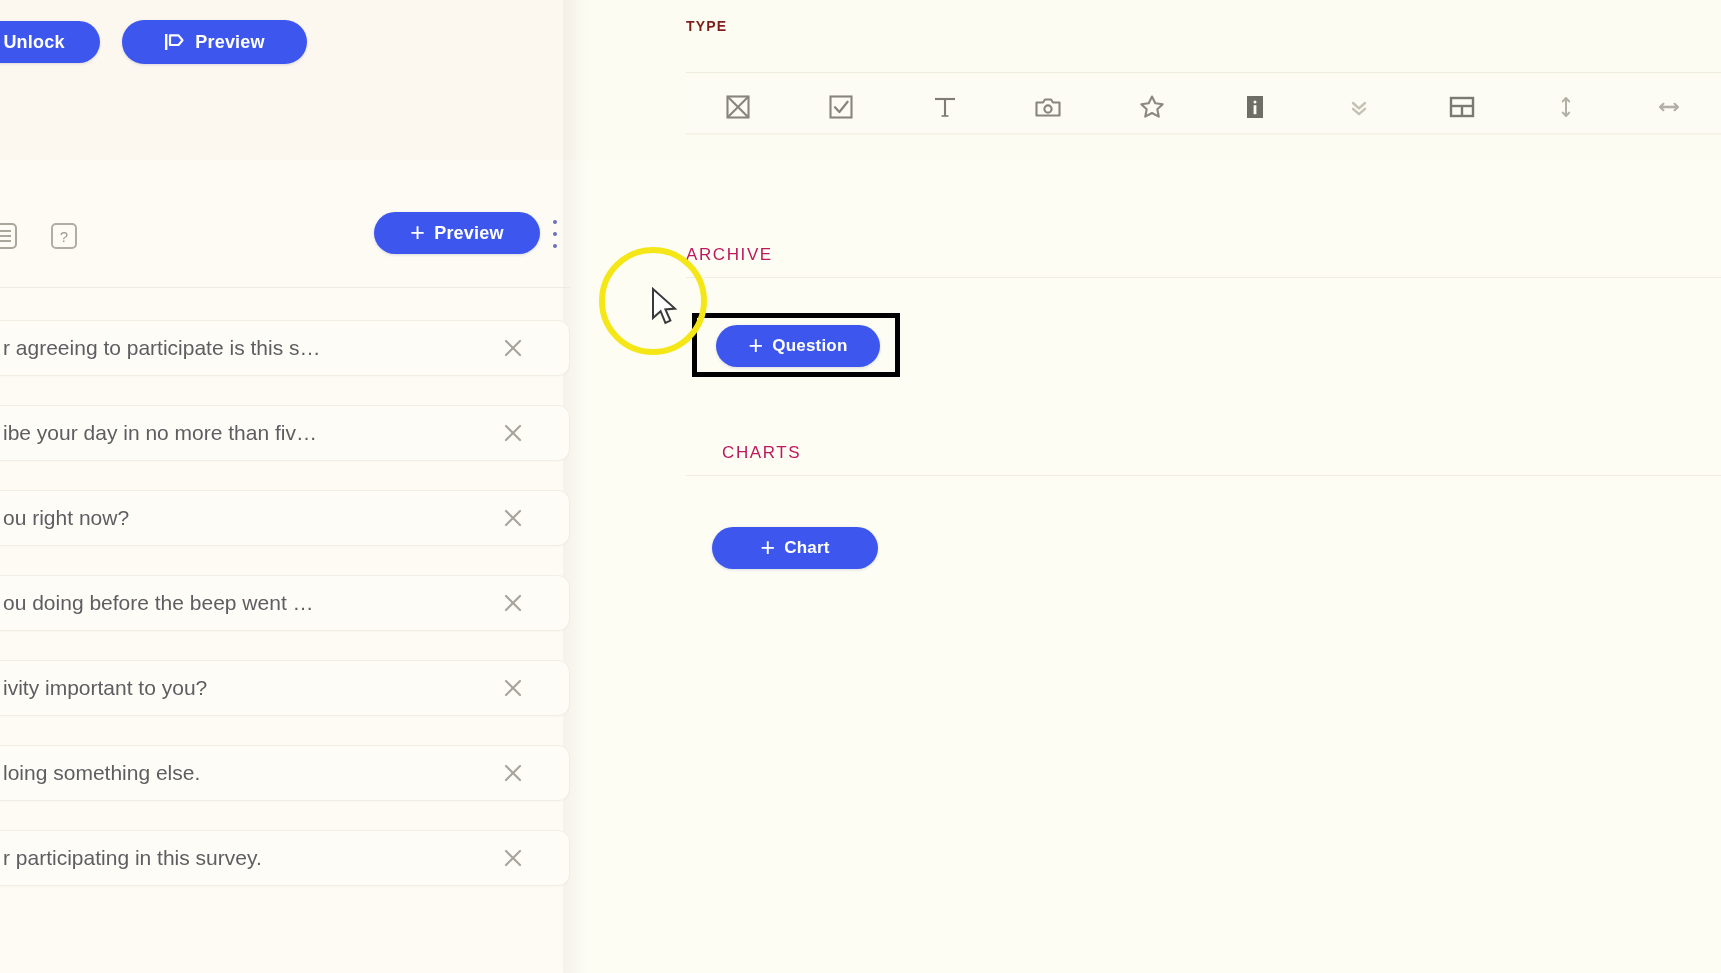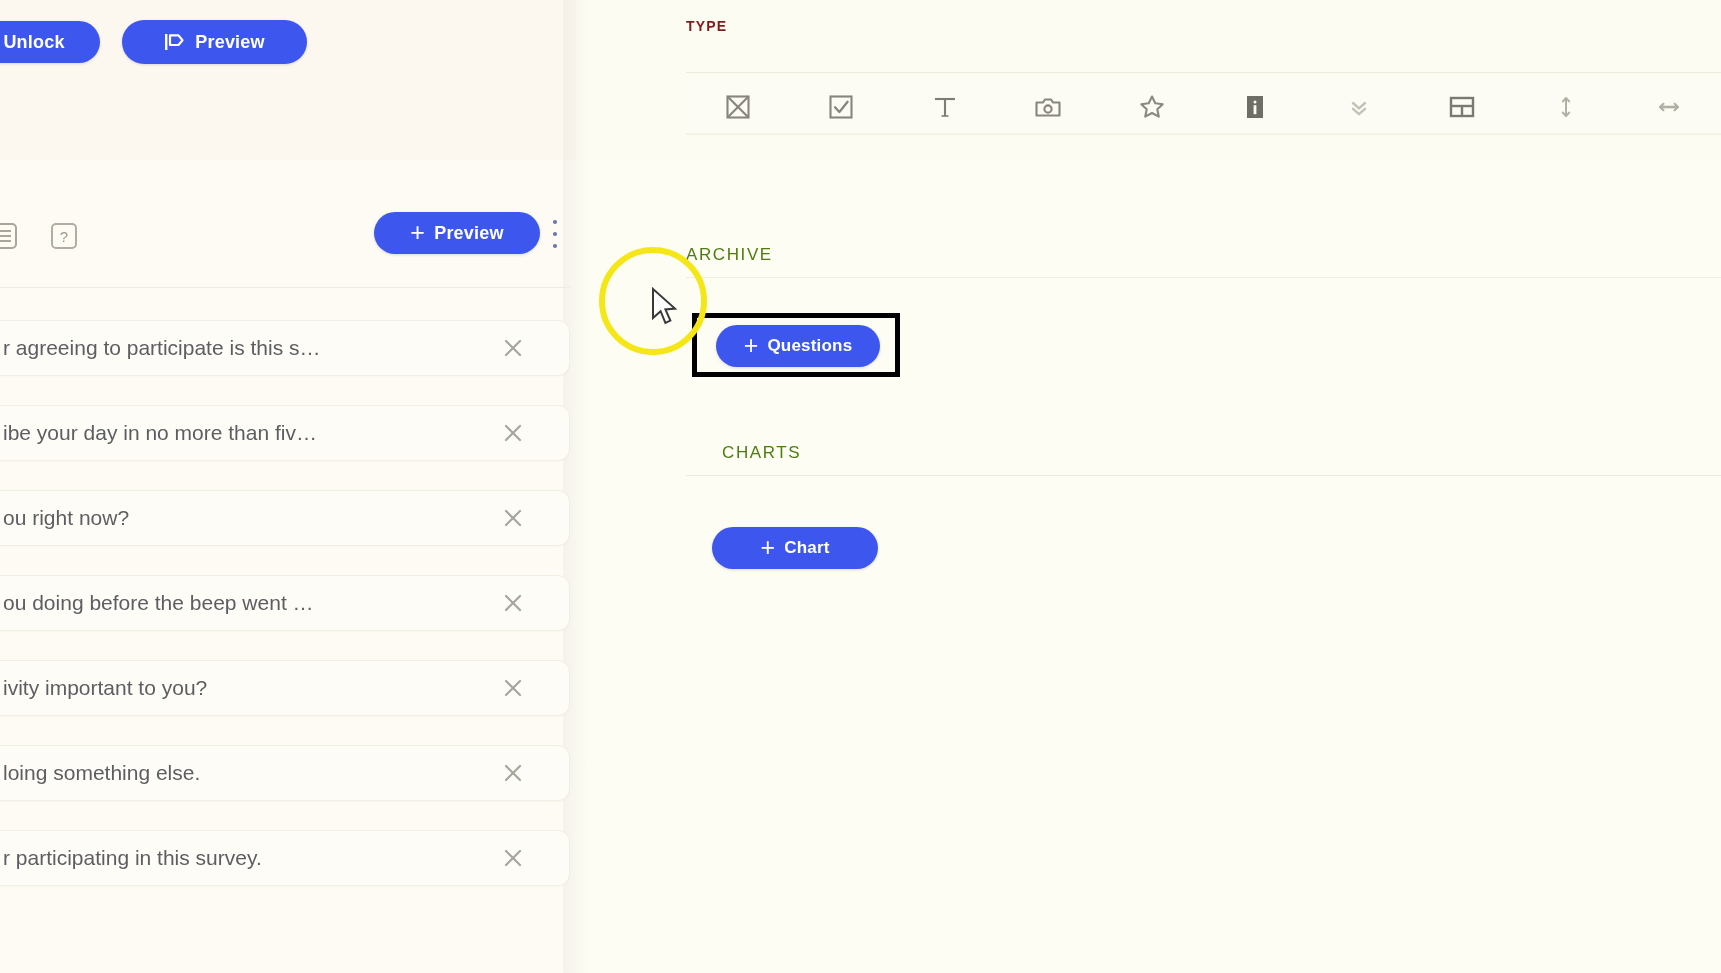--- a/index.html
+++ b/index.html
@@ -149,21 +149,21 @@
     width:24px; height:24px;
     display:flex; align-items:center; justify-content:center;
     cursor:pointer;
   }
   .q-close svg{ display:block; }
 
   
   .sec-label{
     position:absolute;
     font-size:17px; letter-spacing:1.6px;
-    color:#4d7c0f;
+    color:#be185d;
   }
   #archive-label{ left:686px; top:245px; }
   #archive-rule{
     position:absolute; left:686px; top:277px; width:1035px; height:1px;
     background:#f0ede1;
   }
   #charts-label{ left:686px; top:443px;margin-left:36px; }
   #charts-rule{
     position:absolute; left:686px; top:475px; width:1035px; height:1px;
     background:#eeebdf;
@@ -398,21 +398,21 @@
           </svg>
         </div>
       </div>
     </div>
 
   <div class="sec-label" id="archive-label">ARCHIVE</div>
   <div id="archive-rule"></div>
 
   <button class="btn-pill" id="add-questions-btn">
     <span class="plus-glyph">+</span>
-    <span>Questions</span>
+    <span>Question</span>
   </button>
 
   <div class="sec-label" id="charts-label">CHARTS</div>
   <div id="charts-rule"></div>
 
   <button class="btn-pill" id="add-chart-btn">
     <span class="plus-glyph">+</span>
     <span>Chart</span>
   </button>
 

